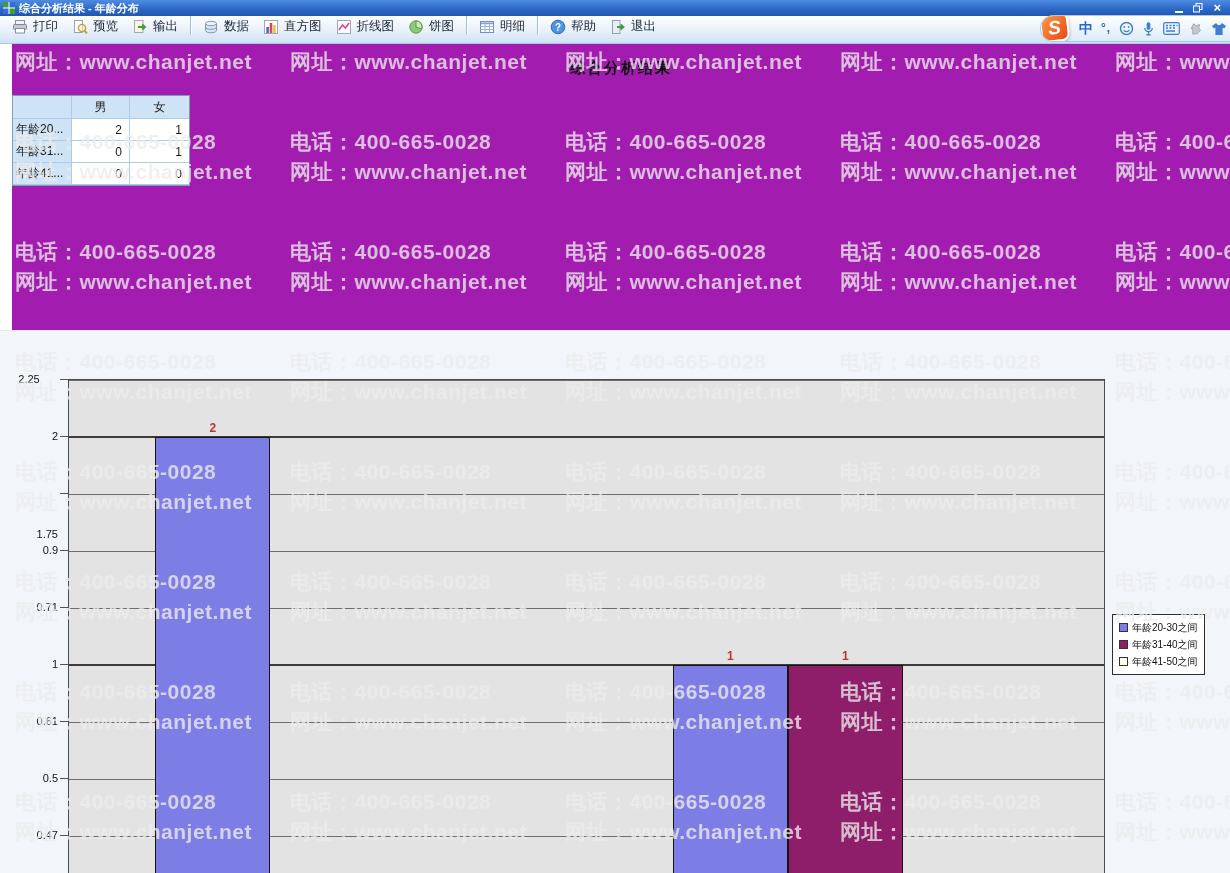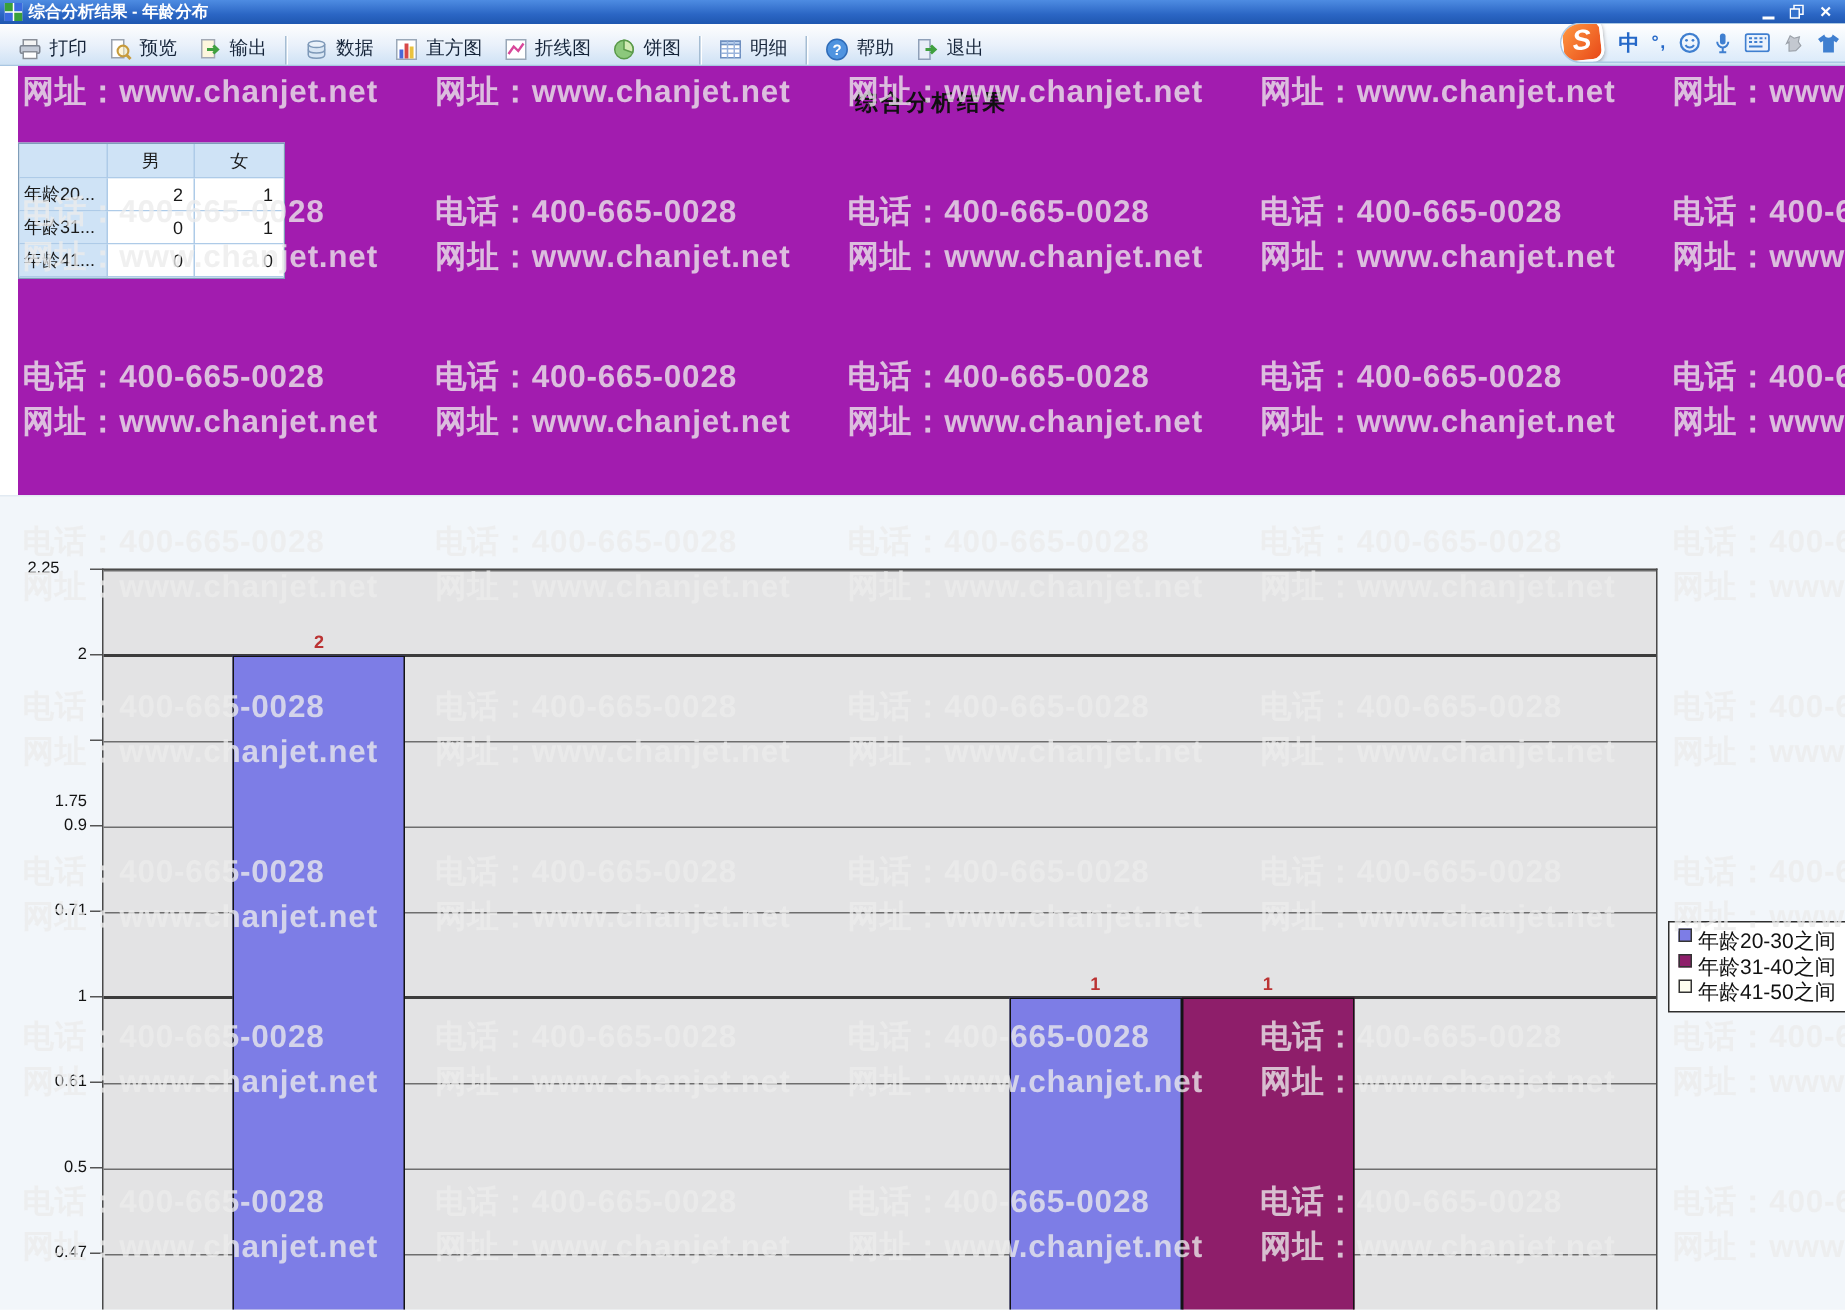--- a/index.html
+++ b/index.html
@@ -13,21 +13,21 @@
   .app-ico{width:12px;height:12px;flex:none;display:flex}
   .tb-title{color:#fff;font-size:11px;font-weight:bold;margin-left:4px;flex:1;line-height:16px;white-space:nowrap}
   .win-controls{display:flex;gap:10px;align-items:center;margin-right:6px}
   .wc{display:flex;align-items:center;justify-content:center;height:16px;color:#fff;cursor:pointer}
   .wc-min{width:8px;height:2px;background:#fff;display:inline-block;margin-top:7px}
   .wc-close{font-size:13px;font-weight:bold;line-height:16px}
 
   
   .toolbar{position:absolute;top:16px;left:0;right:0;height:28px;z-index:20;box-sizing:border-box;
     background:linear-gradient(#fefefe,#e8f0fa 55%,#cfe2f5);border-bottom:1px solid #a8c6e2;
-    display:flex;align-items:flex-end;padding-left:5px}
+    display:flex;align-items:flex-start;padding-left:5px}
   .tb-btn{display:flex;align-items:center;gap:5px;padding:2px 7px;border-radius:2px;cursor:pointer}
   .tb-ico{width:16px;height:16px;display:flex;flex:none}
   .tb-ico svg{width:16px;height:16px}
   .tb-lbl{font-size:12.5px;color:#16253a;white-space:nowrap}
   .tb-sep{width:1px;height:19px;background:#a5bdd3;margin:0 5px;box-shadow:1px 0 0 #fff}
 
   
   .ime-bar{position:absolute;top:15px;right:0;height:27px;width:190px;z-index:45;box-sizing:border-box;
     background:linear-gradient(#ffffff,#dcebfa);border:1px solid #aac8e4;border-right:none;
     border-radius:14px 0 0 14px;display:flex;align-items:center;gap:8px;padding-left:38px;overflow:hidden}
@@ -59,21 +59,21 @@
   .chart-panel{position:absolute;top:330px;left:0;right:0;height:543px;background:#f2f6fa;
     border-top:1px solid #e2eaf2;overflow:hidden;z-index:0}
   .plot{position:absolute;box-sizing:content-box;border:1px solid #4a4a4a;border-bottom:none}
   .gridline{position:absolute;left:0;width:100%;height:1px;background:#6e6e6e}
   .gridline.major{height:2px;background:#3c3c3c;margin-top:-1px}
   .ytick{position:absolute;left:0;width:58px;text-align:right;font-size:11px;color:#141414;height:14px;line-height:14px}
   .ytickmark{position:absolute;left:60px;width:8px;height:1px;background:#555}
   .bar{position:absolute;box-sizing:border-box;border:1px solid #141414}
   .bar-label{position:absolute;text-align:center;font-size:12px;font-weight:bold;height:14px;line-height:14px}
   .legend{position:absolute;left:1112px;top:283px;background:#fff;border:1px solid #2e2e2e;padding:4px 6px;z-index:5}
-  .lg-entry{display:flex;height:17px;font-size:14px;color:#111;white-space:nowrap}
+  .lg-entry{display:flex;align-items:center;height:17px;font-size:10px;color:#111;white-space:nowrap}
   .lg-swatch{width:9px;height:9px;border:1px solid #333;margin-right:4px;flex:none;box-sizing:border-box}
 
   
   .wm-layer{position:absolute;inset:0;z-index:10;pointer-events:none;overflow:hidden}
   .wm{position:absolute;font-weight:bold;font-size:21px;line-height:30px;letter-spacing:.5px;
     color:rgba(236,236,236,0.78);white-space:nowrap}
 </style>
 </head>
 <body>
 

